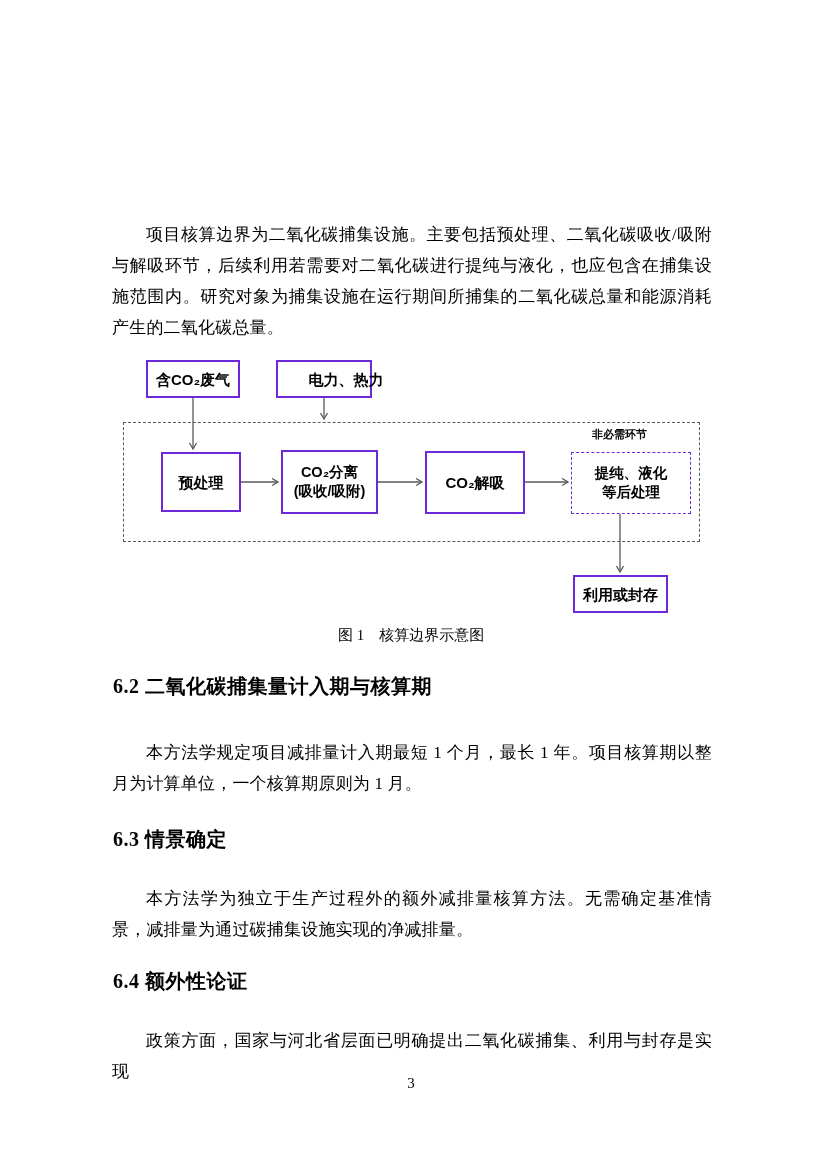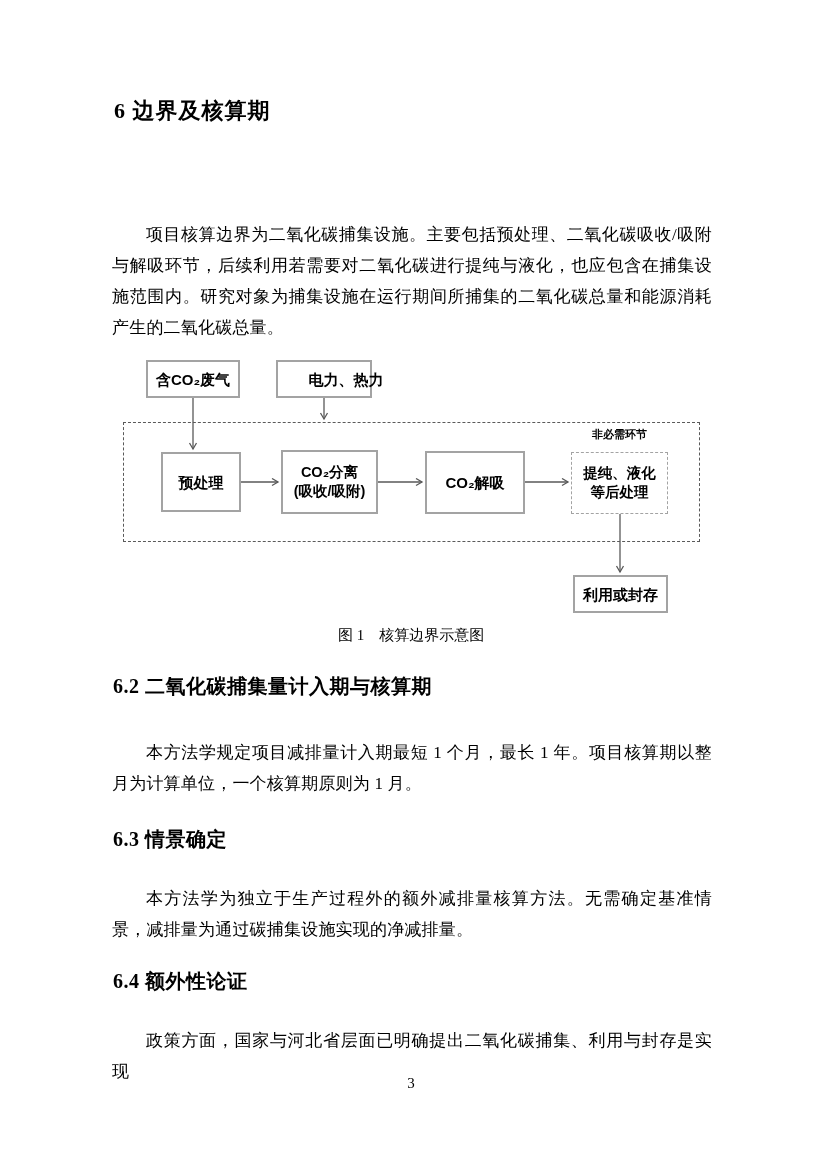--- a/index.html
+++ b/index.html
@@ -50,50 +50,49 @@
   .page-num {
     position:absolute; left:0; top:1075px; width:822px;
     text-align:center; font-size:15px;
   }
   
   .node {
     position:absolute;
     display:flex; flex-direction:column;
     align-items:center; justify-content:center;
     background:#fff;
-    border:2px solid #a3a3a3;
+    border:2px solid #6d28d9;
     font-family:"Liberation Sans","DejaVu Sans",sans-serif;
     font-weight:bold; font-size:15px; line-height:19px;
     text-align:right; white-space:nowrap;
   }
   .n-waste  { left:34px;  top:0;    width:94px;  height:38px; }
   .n-power  { left:164px; top:0;    width:96px;  height:38px;padding-left:44px; }
   .n-pre    { left:41px;  top:92px; width:80px;  height:60px;margin-left:8px; }
   .n-sep    { left:169px; top:90px; width:97px;  height:64px; font-size:14.5px; }
   .n-des    { left:313px; top:91px; width:100px; height:63px; }
-  .n-pur    { left:459px; top:92px; width:97px;  height:62px; border-style:dashed; border-width:1.5px; font-size:14.5px; }
+  .n-pur    { left:459px; top:92px; width:120px;  height:62px; border-style:dashed; border-width:1.5px; font-size:14.5px; }
   .n-use    { left:461px; top:215px; width:95px; height:38px; }
   .boundary {
     position:absolute; left:11px; top:62px; width:577px; height:120px;
     border:1px dashed #5a5a5a; background:transparent;
   }
   .opt-label {
     position:absolute; left:459px; top:68px; width:97px;
     text-align:center;
     font-family:"Liberation Sans","DejaVu Sans",sans-serif;
     font-weight:bold; font-size:11px; line-height:13px;
   }
   svg.arrows { position:absolute; left:0; top:0; width:598px; height:258px; overflow:visible; }
 </style>
 </head>
 <body>
 
 <div class="page">
 
-  <div class="h1">6 边界及核算期</div>
 
 
   <p class="body-p p-61">项目核算边界为二氧化碳捕集设施。主要包括预处理、二氧化碳吸收/吸附与解吸环节，后续利用若需要对二氧化碳进行提纯与液化，也应包含在捕集设施范围内。研究对象为捕集设施在运行期间所捕集的二氧化碳总量和能源消耗产生的二氧化碳总量。</p>
 
   <div class="figure-area">
 
     <div class="boundary"></div>
 
     <svg class="arrows" viewBox="0 0 598 258">
       <defs>

